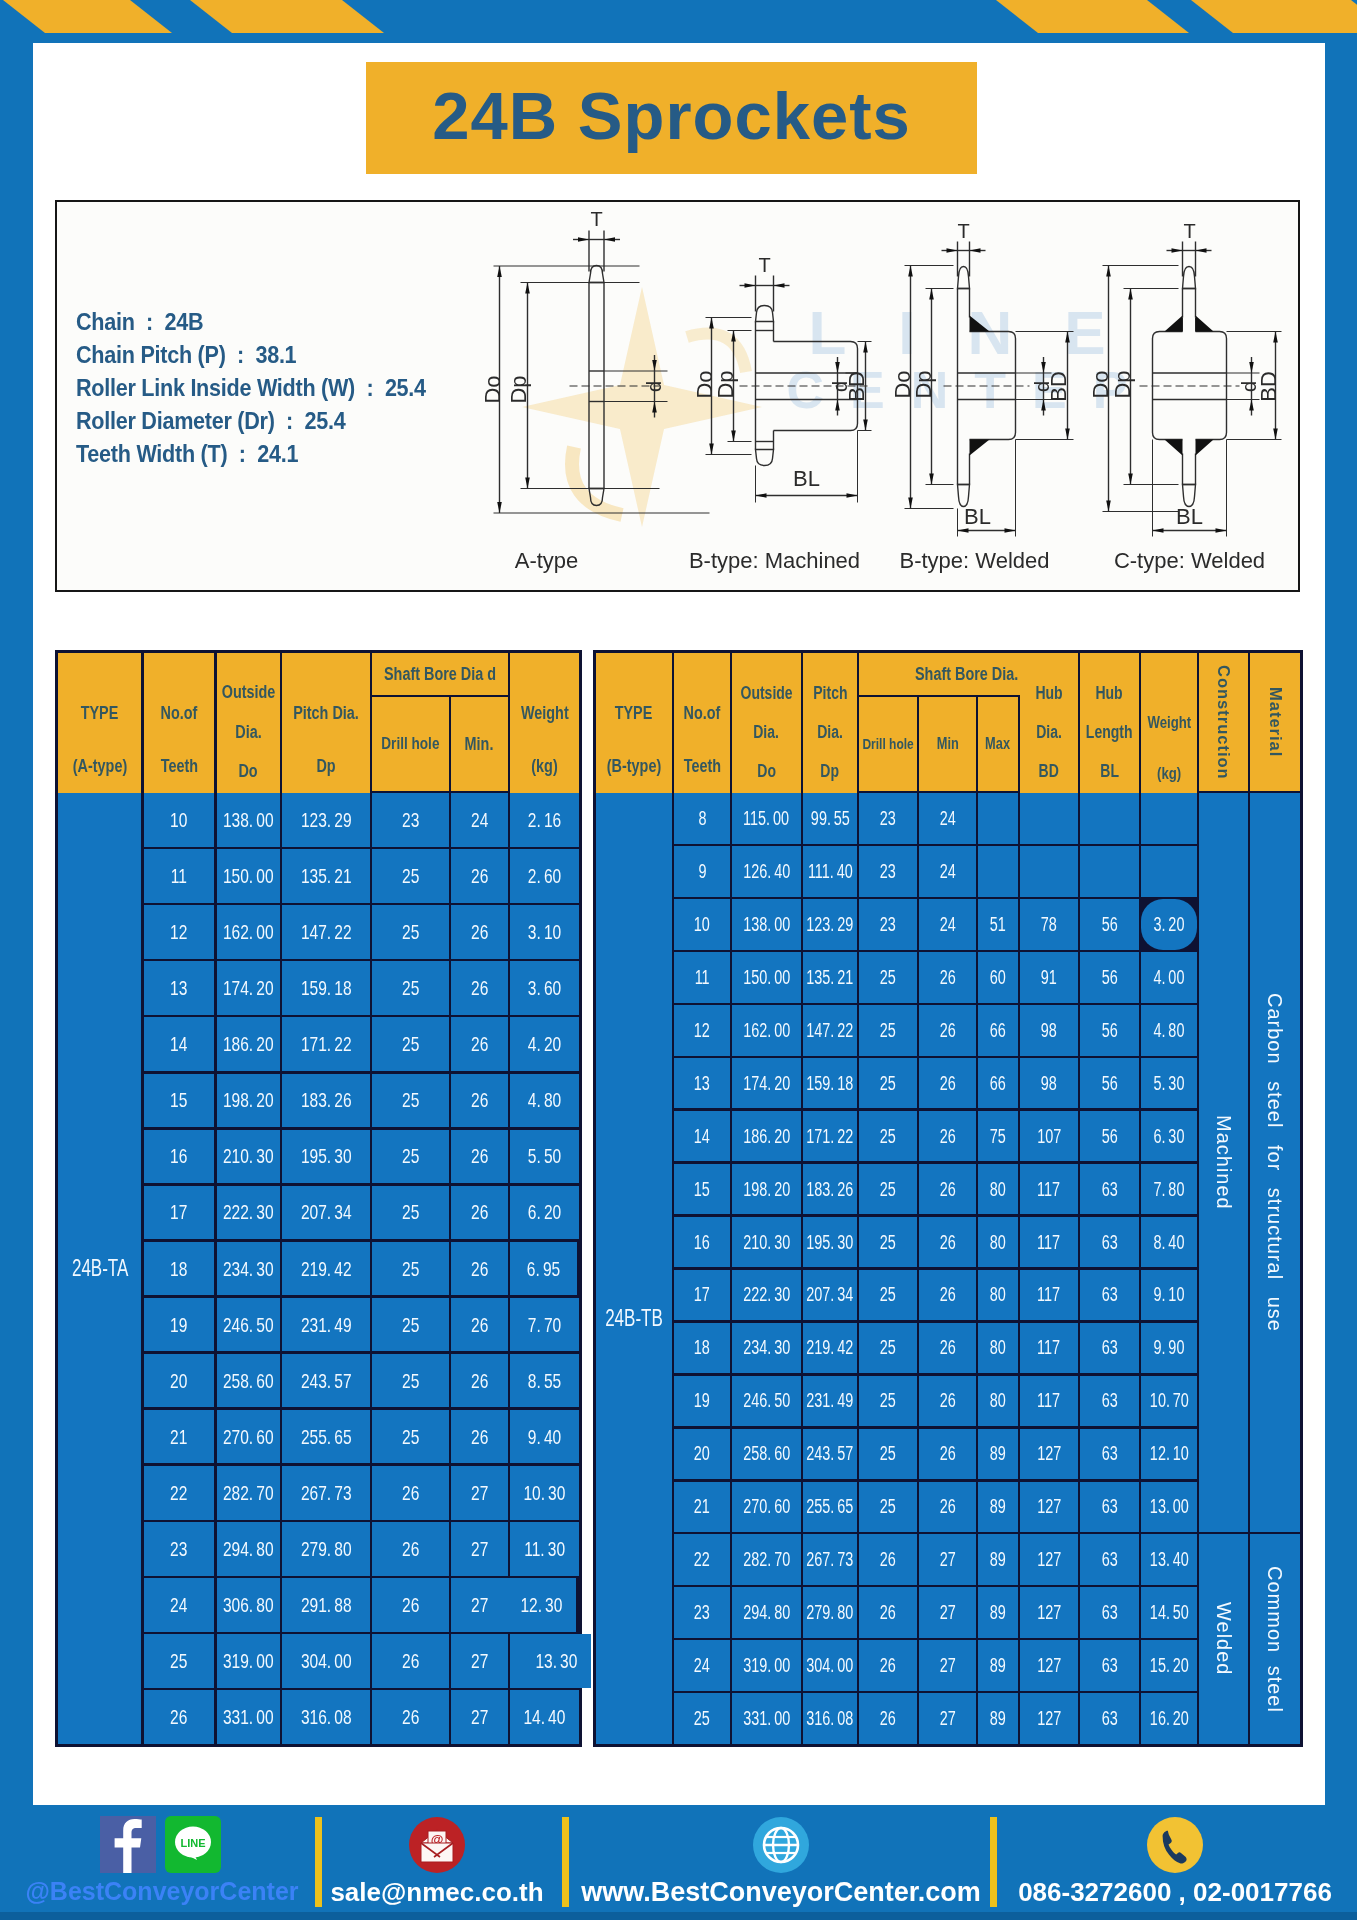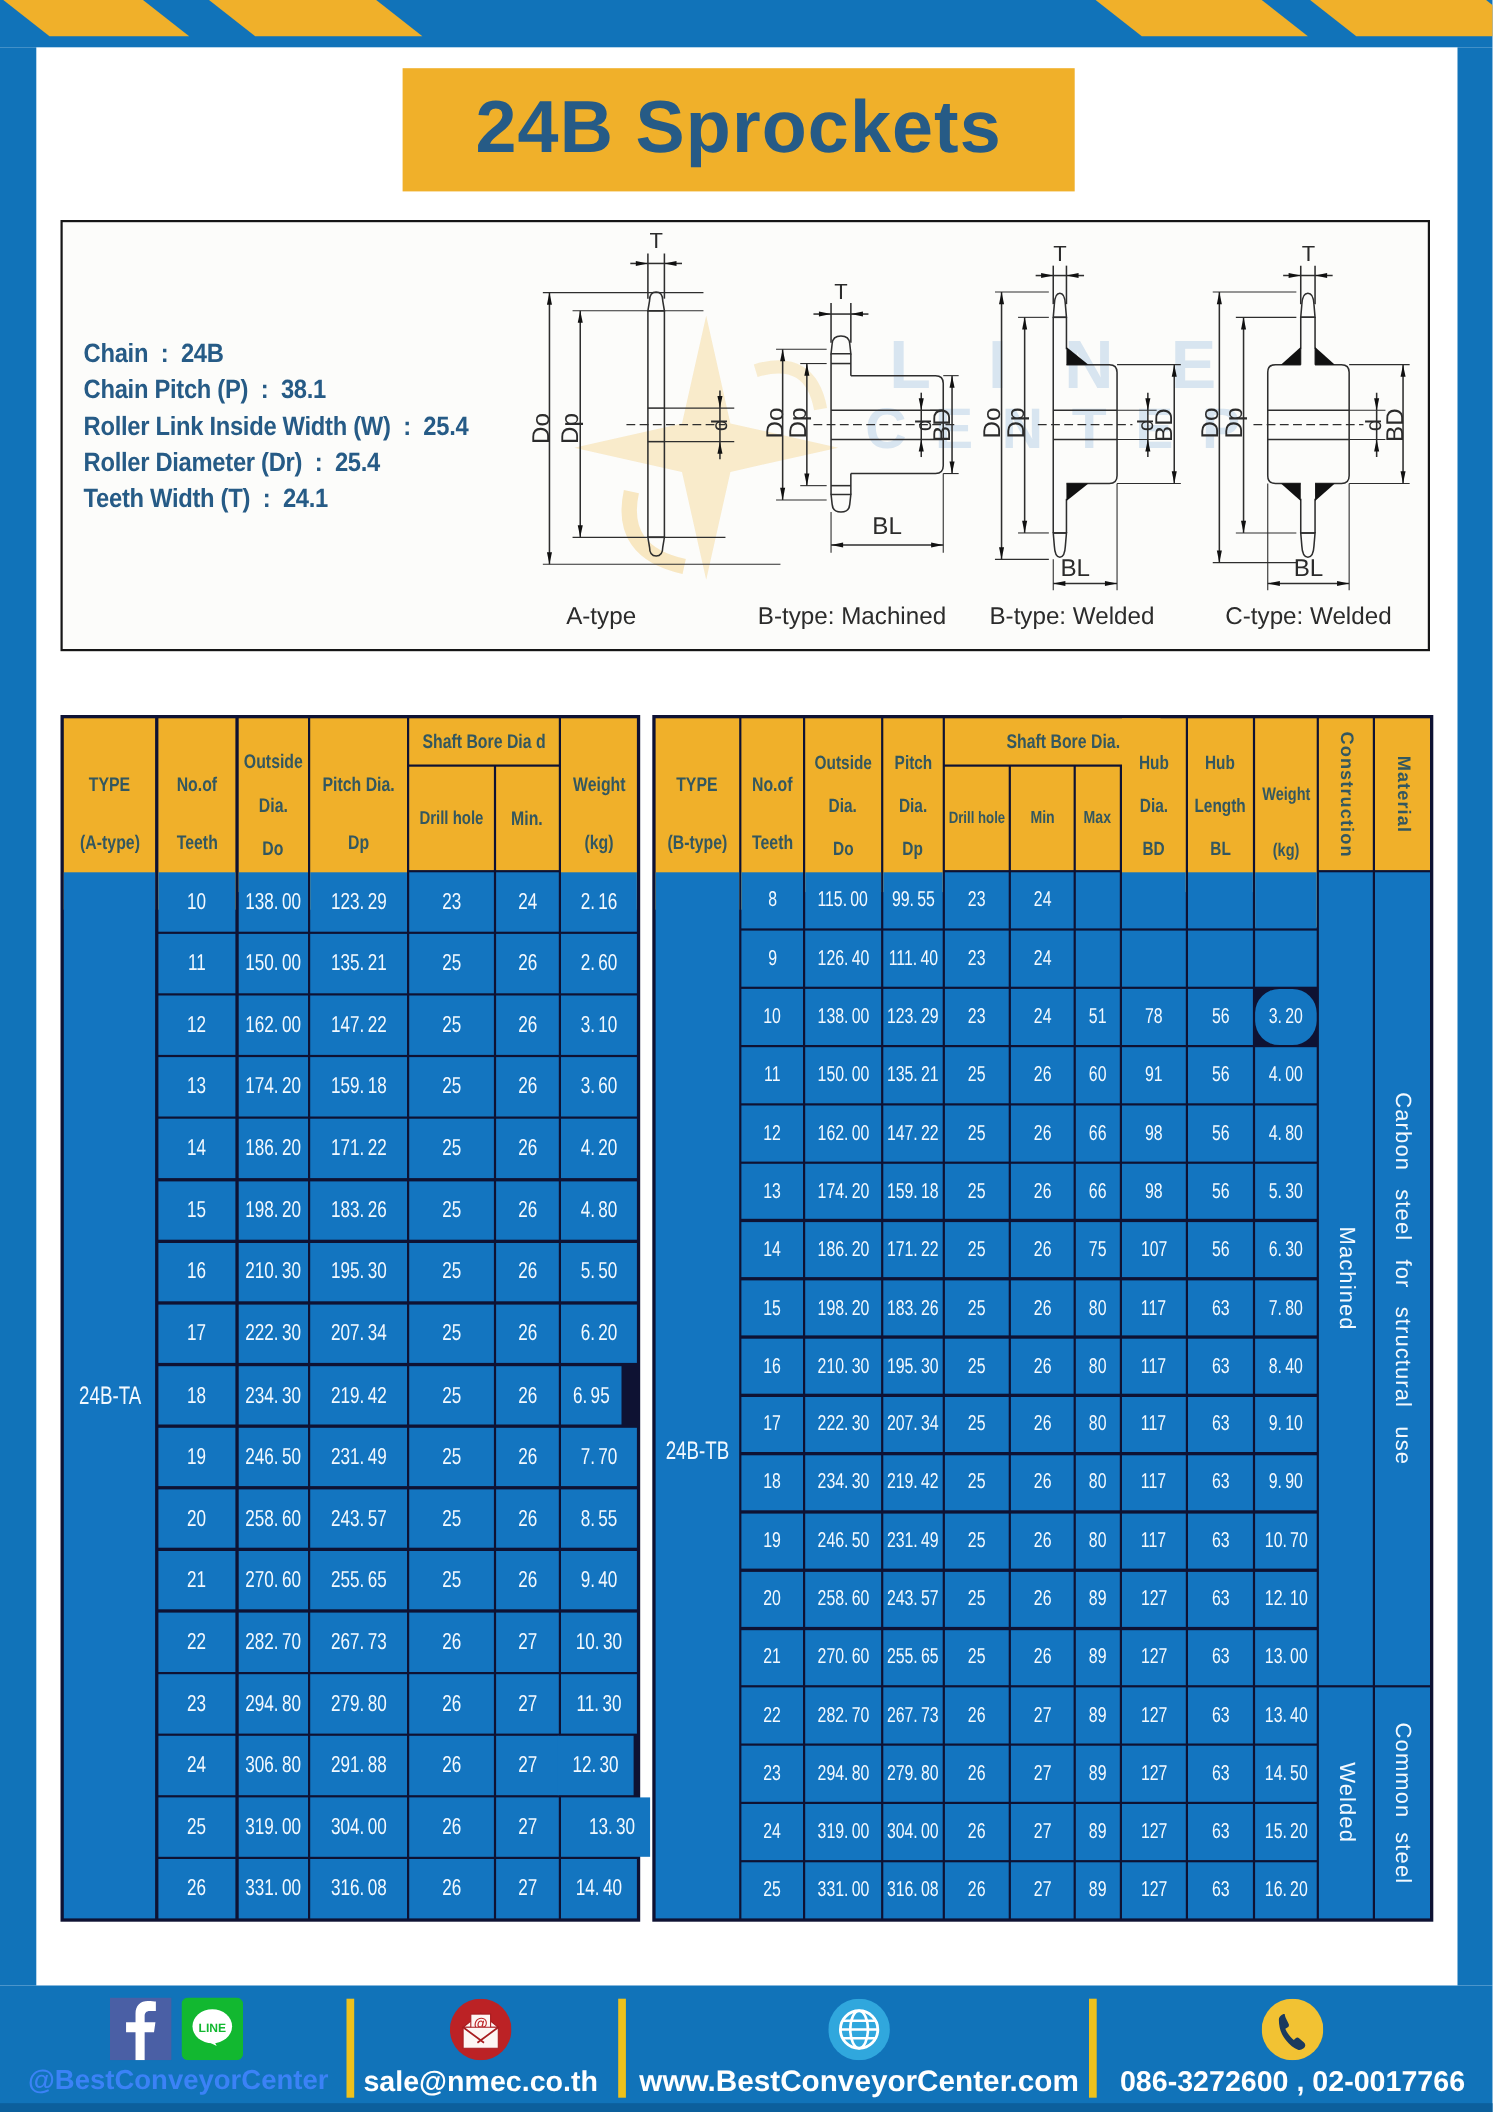--- a/index.html
+++ b/index.html
@@ -476,21 +476,21 @@
       </div>
       <div class="cell" style="left:227.2px;top:591.7px;width:87.6px;height:53.7px;font-size:21px;">
         <span>219. 42</span>
       </div>
       <div class="cell" style="left:317.2px;top:591.7px;width:76.6px;height:53.7px;font-size:21px;">
         <span>25</span>
       </div>
       <div class="cell" style="left:396.2px;top:591.7px;width:56.6px;height:53.7px;font-size:21px;">
         <span>26</span>
       </div>
-      <div class="cell" style="left:455.2px;top:591.7px;width:55px;height:53.7px;font-size:21px;">
+      <div class="cell" style="left:455.2px;top:591.7px;width:67px;height:53.7px;font-size:21px;">
         <span>6. 95</span>
       </div>
     </div>
 
 <div class="abs" style="left:0;top:0;">
       <div class="cell" style="left:88.7px;top:647.7px;width:70.6px;height:53.7px;font-size:21px;">
         <span>19</span>
       </div>
       <div class="cell" style="left:161.7px;top:647.7px;width:63.1px;height:53.7px;font-size:21px;">
         <span>246. 50</span>

